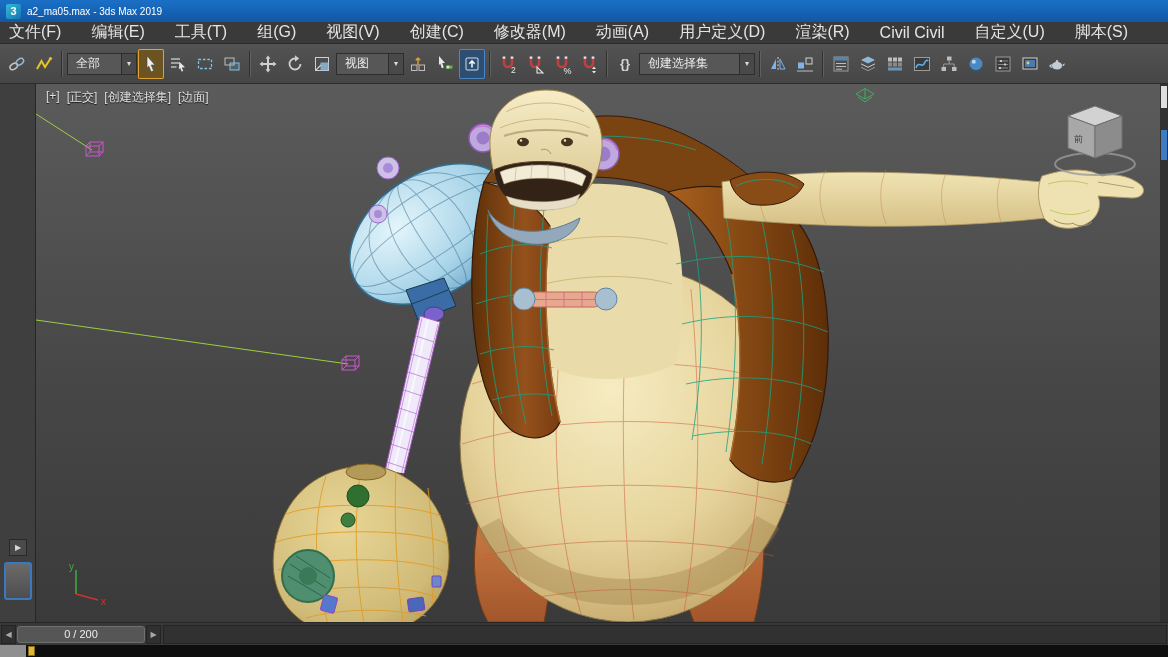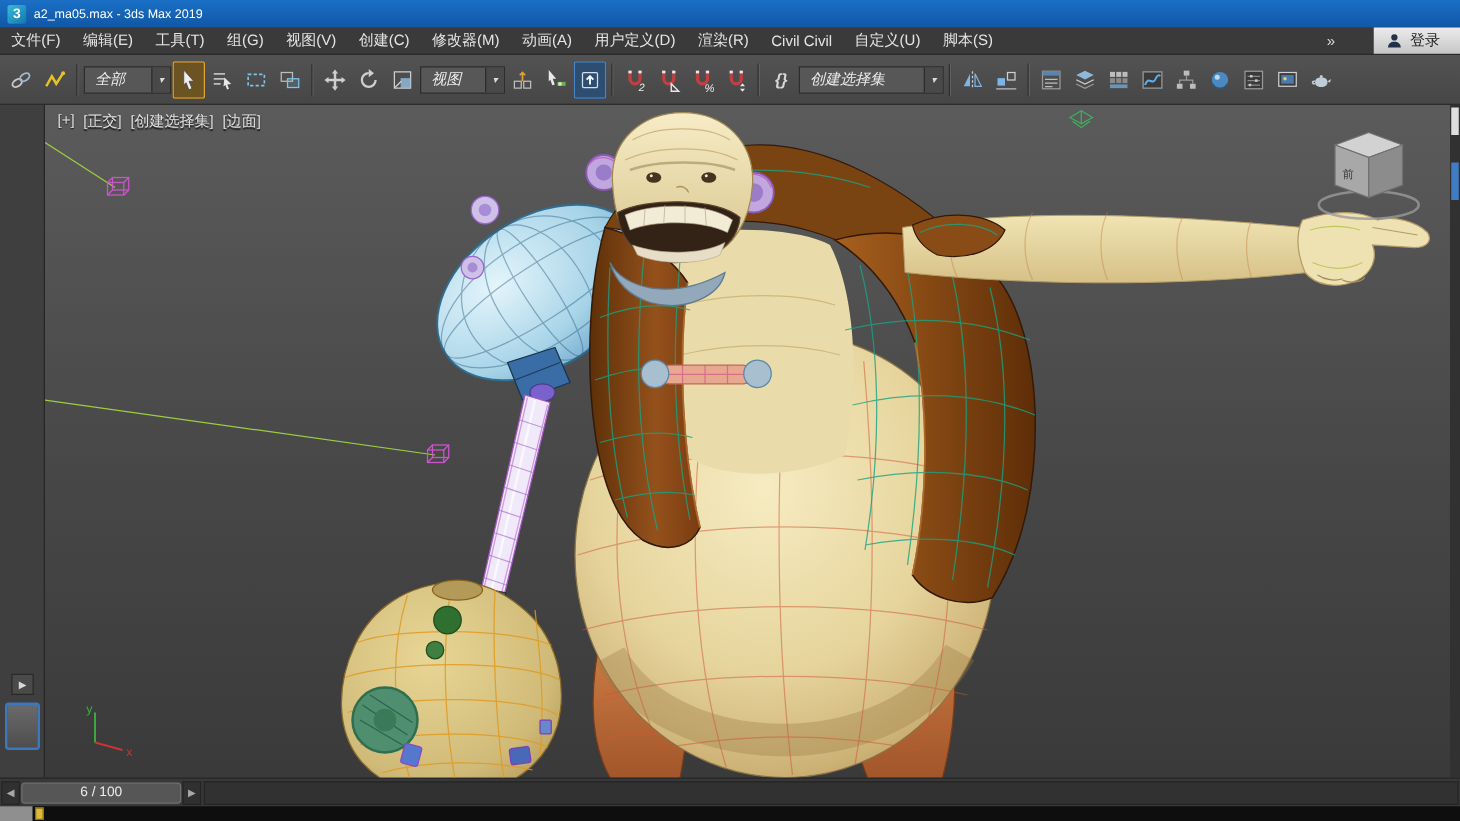--- a/index.html
+++ b/index.html
@@ -10,31 +10,31 @@
   
   .titlebar { height:22px; background:linear-gradient(#1a70c6,#1157a6);
               display:flex; align-items:center; padding:0 6px; gap:6px; }
   .app-icon { width:15px; height:15px; border-radius:2px; color:#fff; font-size:11px;
               font-weight:bold; display:flex; align-items:center; justify-content:center;
               background:linear-gradient(135deg,#35bcd8,#1474ae); }
   .title-text { color:#fff; font-size:10px; }
 
   
   .menubar { height:22px; background:#3a3a3a; border-bottom:1px solid #2a2a2a;
-             display:flex; align-items:stretch; color:#e4e4e4; font-size:12px; }
+             display:flex; align-items:stretch; color:#e4e4e4; font-size:16px;gap:12px; }
   .menu-item { padding:0 9px; display:flex; align-items:center; white-space:nowrap; }
   .menu-spacer { flex:1; }
   .menu-overflow { padding:0 7px; display:flex; align-items:center; color:#d8d8d8; }
   .login-area { background:linear-gradient(#ececec,#c6c6c6); color:#1c1c1c;
                 display:flex; align-items:center; gap:6px; padding:0 16px 0 10px;margin-left:24px; }
 
   
   .toolbar { height:40px; background:linear-gradient(#535353,#464646);
              border-bottom:1px solid #2c2c2c; display:flex; align-items:center;
-             padding:0 4px; gap:1px;font-style:italic; }
+             padding:0 4px; gap:1px; }
   .tbtn { width:26px; height:30px; display:flex; align-items:center; justify-content:center;
           border-radius:2px; flex:0 0 auto; }
   .tbtn.active-orange { background:#6b5322; box-shadow:inset 0 0 0 1px #e2a232; }
   .tbtn.active-blue   { background:#2d4e71; box-shadow:inset 0 0 0 1px #4a86c8; }
   .tsep { width:2px; height:26px; background:#303030; border-right:1px solid #606060;
           margin:0 3px; flex:0 0 auto; }
   .tdrop { height:22px; background:#575757; border:1px solid #2d2d2d; color:#ececec;
            font-size:12px; display:flex; align-items:center; gap:6px; padding-left:8px;
            flex:0 0 auto; white-space:nowrap; }
   .tdrop .arrow-box { width:15px; height:100%; display:flex; align-items:center;
@@ -625,21 +625,21 @@
     </div>
 
     <div class="right-strip">
       <div class="rs-h1"></div>
       <div class="rs-h2"></div>
     </div>
   </div>
 
   <div class="timebar">
     <div class="tb-arrow">◀</div>
-    <div class="frame-pill">6 / 100</div>
+    <div class="frame-pill">0 / 200</div>
     <div class="tb-arrow">▶</div>
     <div class="tb-track"></div>
   </div>
 
   <div class="trackbar">
     <div class="trk-left"></div>
     <div class="trk-key"></div>
   </div>
 
 </div>

